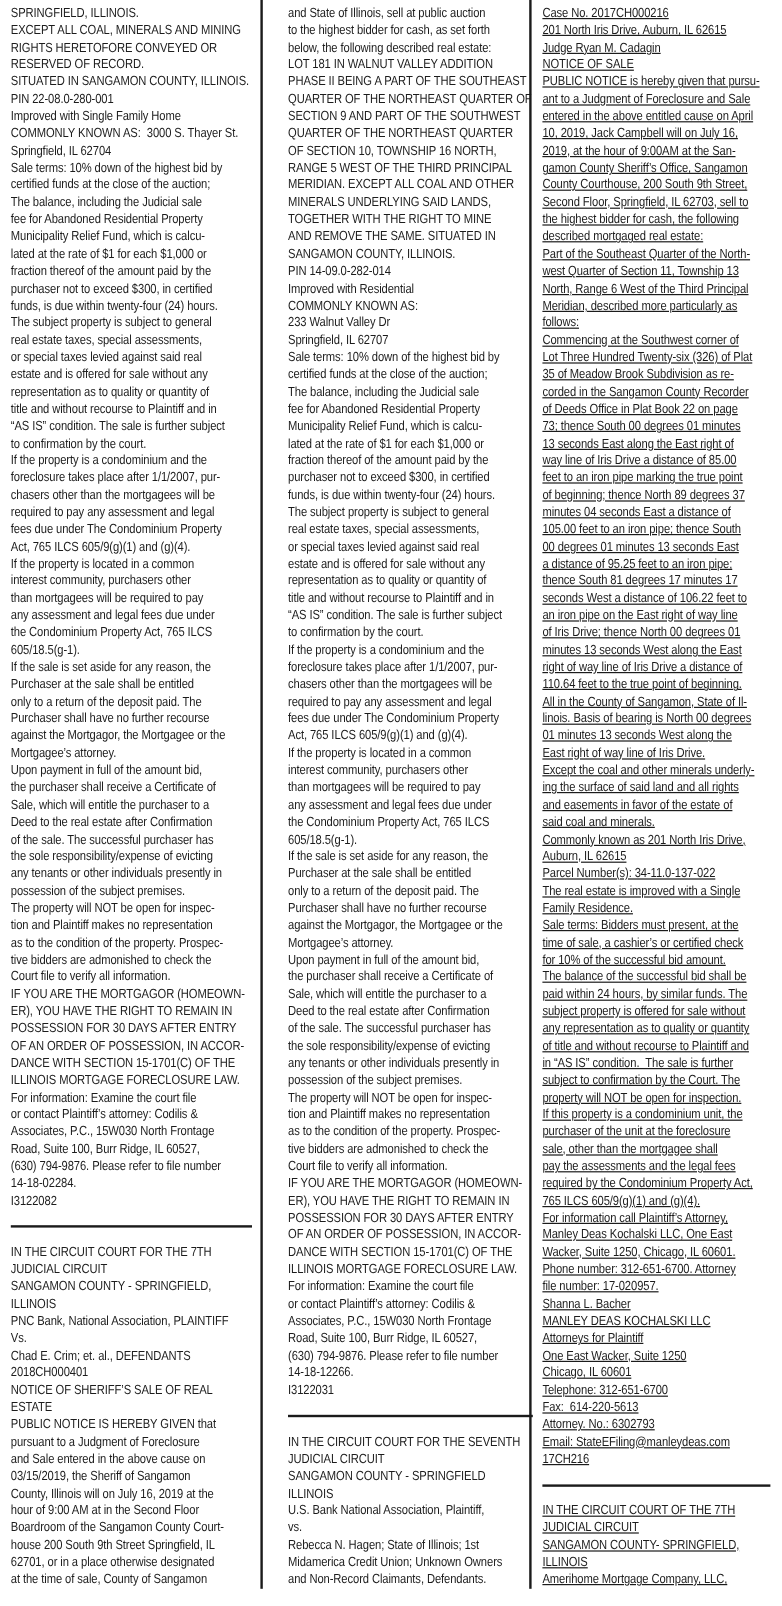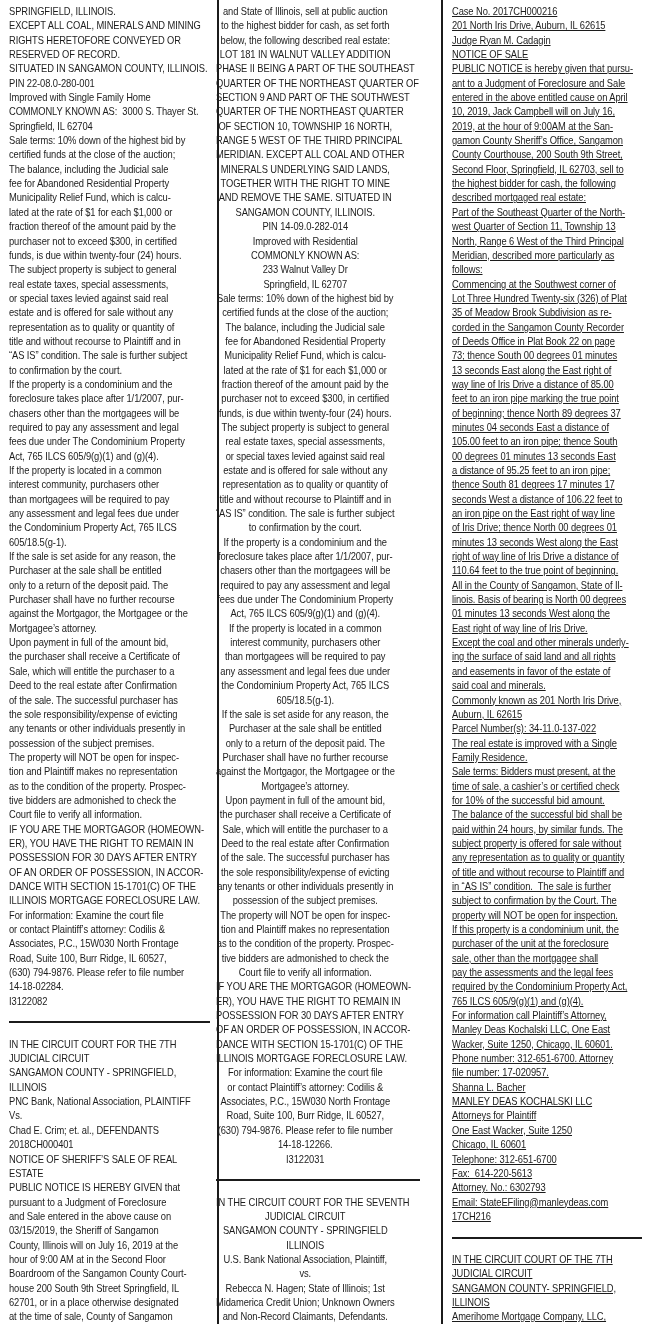--- a/index.html
+++ b/index.html
@@ -15,21 +15,21 @@
     font-family: "Liberation Sans", sans-serif;
     color: #1c1c1c;
     overflow: hidden;
     padding-left: 40px;
   }
   .column {
     position: absolute;
     top: 4px;
   }
   .col-1 { left: 9px;   width: 207px; }
-  .col-2 { left: 216px; width: 210px; text-align: center; }
+  .col-2 { left: 240px; width: 210px; }
   .col-3 { left: 452px; width: 196px; text-decoration: underline; }
   .line {
     white-space: pre;
     font-size: 11px;
     line-height: 14.35px;
     height: 14.35px;
     letter-spacing: -0.1px;
     transform: scaleX(0.85);
     transform-origin: 0 50%;
     color: #1c1c1c;

